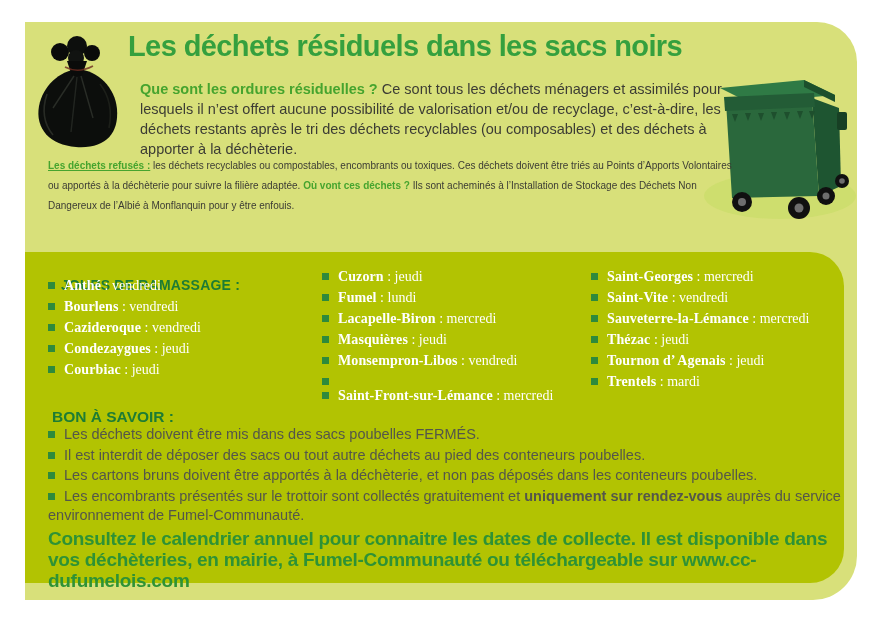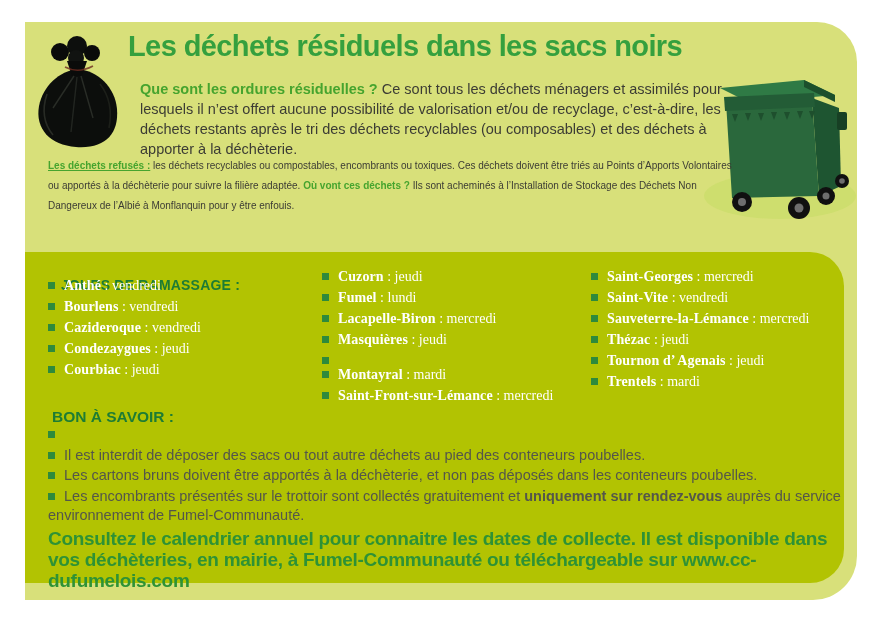--- a/index.html
+++ b/index.html
@@ -149,24 +149,24 @@
       <div class="pitem">
         <span class="sq"></span>
         <span><b>Lacapelle-Biron</b> : mercredi</span>
       </div>
       <div class="pitem">
         <span class="sq"></span>
         <span><b>Masquières</b> : jeudi</span>
       </div>
       <div class="pitem">
         <span class="sq"></span>
-      </div>
-      <div class="pitem">
-        <span class="sq"></span>
-        <span><b>Montayral</b> : mardi</span>
+        <span><b>Monsempron-Libos</b> : vendredi</span>
+      </div>
+      <div class="pitem">
+        <span class="sq"></span>
       </div>
       <div class="pitem">
         <span class="sq"></span>
         <span><b>Saint-Front-sur-Lémance</b> : mercredi</span>
       </div>
     </div>
   <div class="abs pcol pcol2">
       <div class="pitem">
         <span class="sq"></span>
         <span><b>Saint-Georges</b> : mercredi</span>
@@ -188,20 +188,20 @@
         <span><b>Tournon d’ Agenais</b> : jeudi</span>
       </div>
       <div class="pitem">
         <span class="sq"></span>
         <span><b>Trentels</b> : mardi</span>
       </div>
     </div>
 
   <h2 class="abs tips-heading">BON À SAVOIR :</h2>
   <div class="abs tips-list">
-      <p class="tip"><span class="sq"></span></p>
+      <p class="tip"><span class="sq"></span><span>Les déchets doivent être mis dans des sacs poubelles FERMÉS.</span></p>
       <p class="tip"><span class="sq"></span><span>Il est interdit de déposer des sacs ou tout autre déchets au pied des conteneurs poubelles.</span></p>
       <p class="tip"><span class="sq"></span><span>Les cartons bruns doivent être apportés à la déchèterie, et non pas déposés dans les conteneurs poubelles.</span></p>
       <p class="tip"><span class="sq"></span><span>Les encombrants présentés sur le trottoir sont collectés gratuitement et </span><b>uniquement sur rendez-vous</b><span> auprès du service environnement de Fumel-Communauté.</span></p>
     </div>
 
   <p class="abs footer-note">Consultez le calendrier annuel pour connaitre les dates de collecte. Il est disponible dans vos déchèteries, en mairie, à Fumel-Communauté ou téléchargeable sur www.cc-dufumelois.com</p>
 </div>
 
 </body></html>

